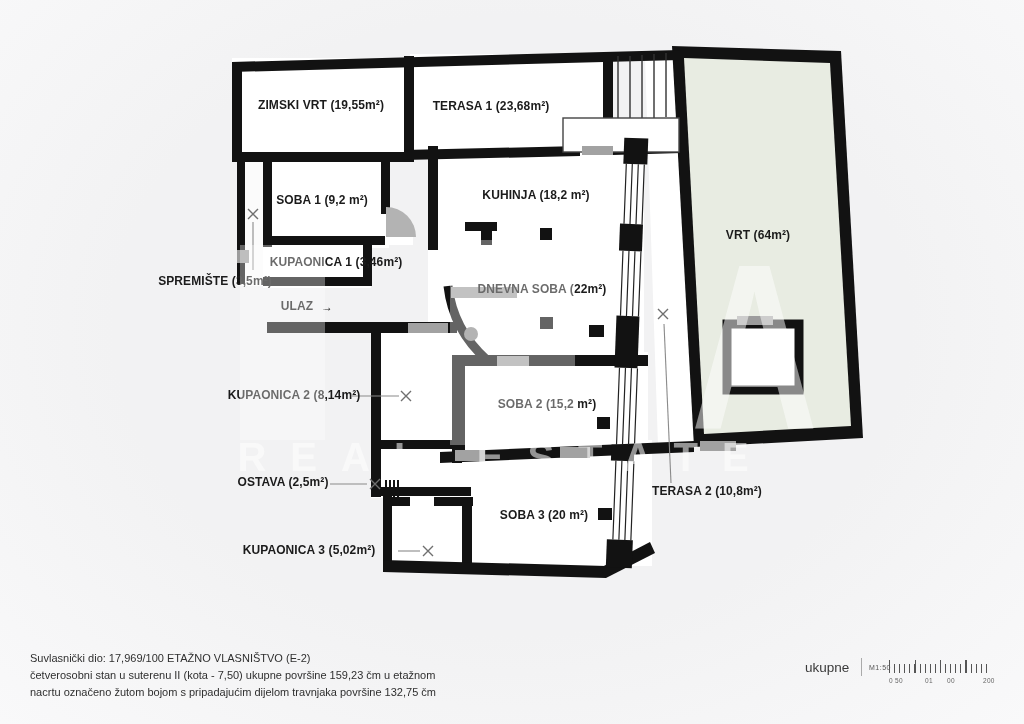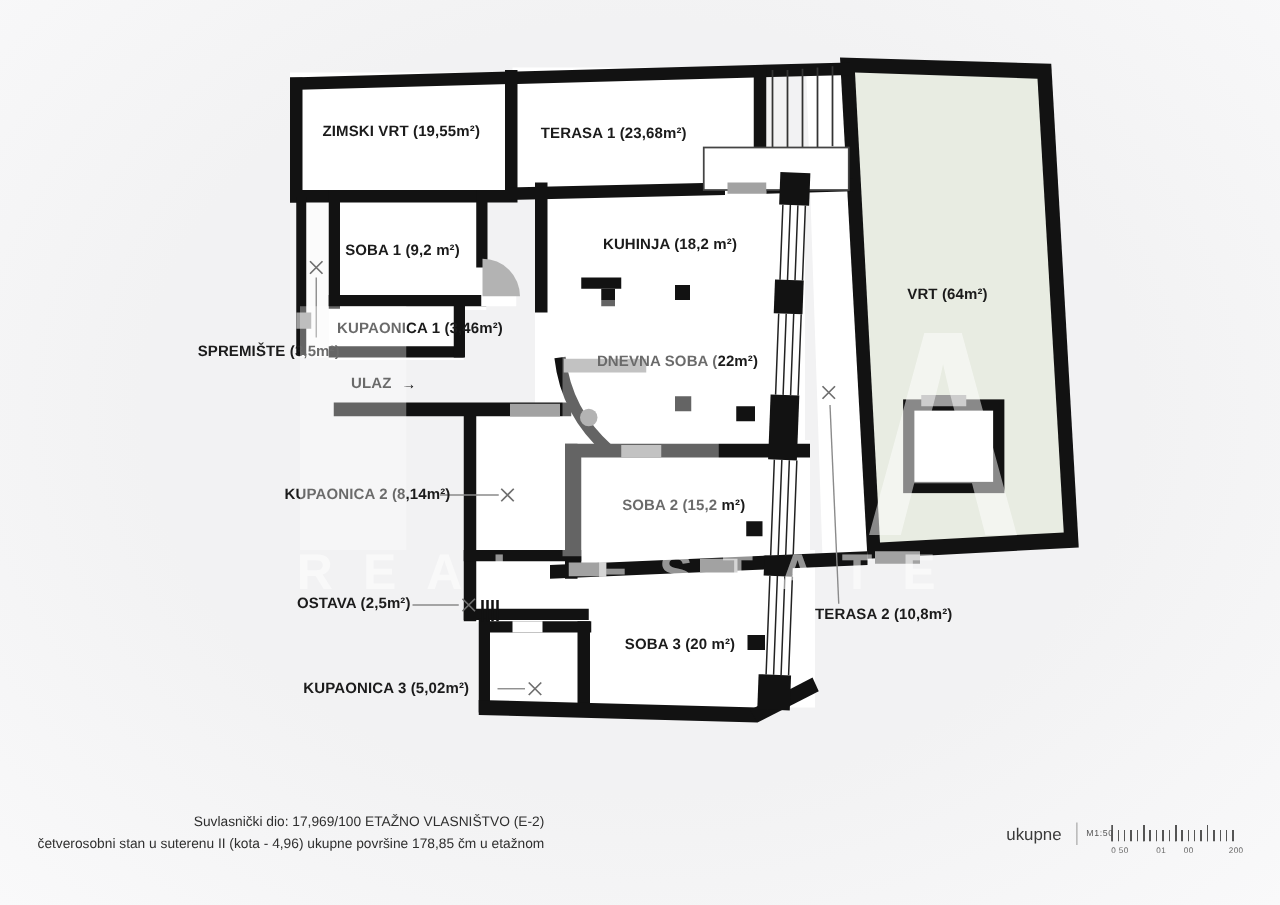--- a/index.html
+++ b/index.html
@@ -1,18 +1,18 @@
 <!DOCTYPE html>
 <html><head>
 <meta charset="utf-8">
 <style>
   html,body{margin:0;padding:0;}
   body{width:1024px;height:724px;overflow:hidden;font-family:"Liberation Sans",sans-serif;}
   .canvas{position:relative;width:1024px;height:724px;
-    background:radial-gradient(ellipse at 50% 45%, #f2f2f3 55%, #f9f9fa 100%);text-align:right;}
+    background:radial-gradient(ellipse at 50% 45%, #f2f2f3 55%, #f9f9fa 100%);}
   .plan-svg{position:absolute;left:0;top:0;}
   svg text.room-label{font-family:"Liberation Sans",sans-serif;font-weight:bold;font-size:12px;fill:#1b1b1b;letter-spacing:.1px;}
   svg text.wm{font-family:"Liberation Sans",sans-serif;font-weight:bold;fill:#ffffff;}
   .footer{position:absolute;left:30px;top:650px;color:#2f2f2f;font-size:11px;line-height:17px;}
   .scalebar{position:absolute;left:805px;top:658px;width:210px;height:34px;color:#444;}
   .scalebar .word{position:absolute;left:0;top:2px;font-size:13.5px;color:#3a3a3a;}
   .scalebar .div{position:absolute;left:56px;top:0;width:1px;height:18px;background:#aaa;}
   .scalebar .ratio{position:absolute;left:64px;top:6px;font-size:7px;letter-spacing:.5px;color:#555;}
   .ticks{position:absolute;left:84px;top:2px;width:102px;height:14px;}
   .ticks .short{position:absolute;left:0;top:4px;width:102px;height:9px;
@@ -172,21 +172,22 @@
   <g>
     <rect x="240" y="245" width="85" height="195" fill="#ffffff" opacity="0.35"></rect>
     <rect x="450" y="240" width="125" height="205" fill="#ffffff" opacity="0.35"></rect>
     <text class="wm" x="1006" y="428" font-size="235" text-anchor="middle" transform="scale(0.75,1)" opacity="0.5">A</text>
     <text class="wm" x="505" y="471" font-size="40" letter-spacing="24" text-anchor="middle" opacity="0.55">REAL ESTATE</text>
   </g>
 </svg>
 
 <div class="footer">
   <div>Suvlasnički dio: 17,969/100 ETAŽNO VLASNIŠTVO (E-2)</div>
-  <div>četverosobni stan u suterenu II (kota - 4,96) ukupne površine 178,85 čm u etažnom</div>
+  <div>četverosobni stan u suterenu II (kota - 7,50) ukupne površine 159,23 čm u etažnom</div>
+  <div>nacrtu označeno žutom bojom s pripadajućim dijelom travnjaka površine 132,75 čm</div>
 </div>
 
 <div class="scalebar">
   <span class="word">ukupne</span>
   <span class="div"></span>
   <span class="ratio">M1:50</span>
   <span class="ticks">
     <span class="short"></span>
     <span class="tall"></span>
   </span>

